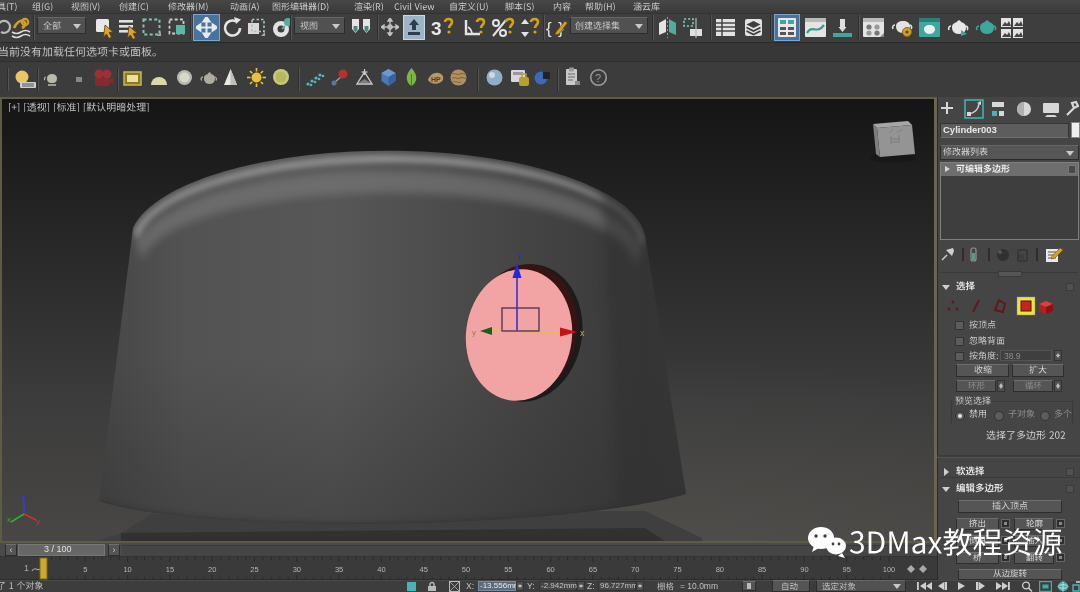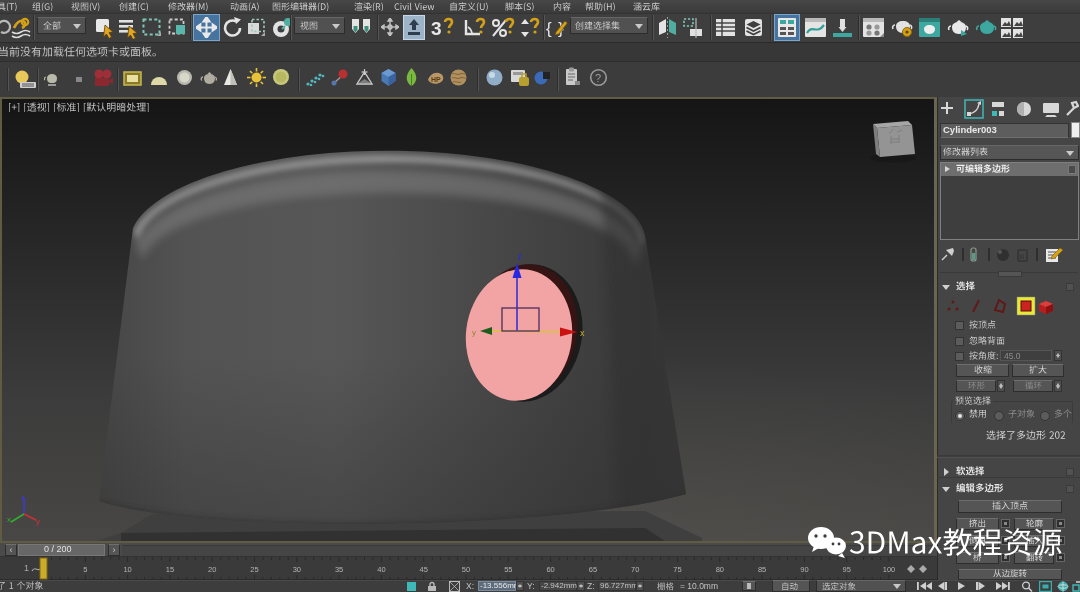--- a/index.html
+++ b/index.html
@@ -757,21 +757,21 @@
 <polygon points="7,12 11,16 14,45 10,42" fill="#7e7e7e"></polygon>
 <g stroke="#777" stroke-width="1" fill="none" opacity="0.8">
 <path d="M25 24v8M33 23v8M25 27h8M25 30h8"></path>
           <path d="M23 21c2-1 3-2 4-4M31 20c2-1 3-1 5-2"></path>
 </g>
       </svg>
     </div>
 <div class="abs" style="left:0;top:543px;width:937px;height:14px;background:#4a4a4a;border-bottom:1px solid #333;box-sizing:border-box;"></div>
 <div class="btn" style="left:5px;top:544px;width:12px;height:12px;color:#ccc;font-size:9px;">‹</div>
 <div class="abs" style="left:18px;top:544px;width:87px;height:12px;background:#676767;border:1px solid #777;box-sizing:border-box;"></div>
-<div class="abs" style="left:44px;top:545px;font-size:9px;color:#e2e2e2;font-weight:normal;white-space:nowrap;line-height:1.1;">0 / 200</div>
+<div class="abs" style="left:44px;top:545px;font-size:9px;color:#e2e2e2;font-weight:normal;white-space:nowrap;line-height:1.1;">3 / 100</div>
 <div class="btn" style="left:108px;top:544px;width:12px;height:12px;color:#ccc;font-size:9px;">›</div>
 <div class="abs" style="left:122px;top:545px;width:810px;height:11px;background:#454545;border-top:1px solid #3a3a3a;box-sizing:border-box;"></div>
 <div class="abs" style="left:0;top:557px;width:937px;height:23px;background:#3a3a3a;border-bottom:1px solid #2c2c2c;box-sizing:border-box;"></div>
 <div class="abs" style="left:24px;top:560px;width:26px;height:16px;">
       <svg width="26" height="16">
         <text x="0" y="11" font-size="9" fill="#aaa" font-family="Liberation Sans">1</text>
         <path d="M8 11c3-6 6 2 9-3" stroke="#aaa" stroke-width="1.2" fill="none"></path>
       </svg>
     </div>
 <div class="abs" style="left:0;top:557px;width:937px;height:23px;">
@@ -1242,21 +1242,21 @@
 <div class="cb" style="left:955px;top:352px;"></div>
 <div class="abs" style="left:969px;top:351px;">
       <svg class="" width="30" height="9" viewBox="0 0 30 9" style="fill:#cfcfcf">
         <path transform="translate(0.0,7.9) scale(0.009000,-0.009000)" d="M772 379C755 284 723 210 675 151C621 180 567 209 516 234C538 277 562 327 584 379ZM417 210C482 178 553 139 623 99C557 45 470 9 358 -16C371 -32 389 -64 395 -81C519 -49 615 -4 688 61C773 10 850 -41 900 -82L954 -24C901 16 824 65 739 114C794 182 831 269 853 379H959V447H612C631 497 649 547 663 594L587 605C573 556 553 501 531 447H355V379H502C474 315 444 256 417 210ZM383 712V517H454V645H873V518H945V712H711C701 752 684 803 668 845L593 831C606 795 620 750 630 712ZM177 840V639H42V568H177V319L30 277L48 204L177 244V7C177 -8 171 -12 158 -12C145 -13 104 -13 58 -12C68 -32 79 -62 81 -80C147 -80 188 -78 214 -67C240 -55 249 -35 249 7V267L377 309L367 376L249 340V568H357V639H249V840Z"></path>
         <path transform="translate(9.0,7.9) scale(0.009000,-0.009000)" d="M266 540H486V414H266ZM266 608H263C293 641 321 676 346 710H628C605 675 576 638 547 608ZM799 540V414H562V540ZM337 843C287 742 191 620 56 529C74 518 99 492 112 474C140 494 166 515 190 537V358C190 234 177 77 66 -34C82 -44 111 -73 123 -88C190 -22 227 64 246 151H486V-58H562V151H799V18C799 2 793 -3 776 -3C759 -4 698 -5 636 -2C646 -23 659 -56 663 -77C745 -77 800 -76 833 -63C865 -51 875 -28 875 17V608H635C673 650 711 698 736 742L685 778L673 774H389L420 827ZM266 348H486V218H258C264 263 266 308 266 348ZM799 348V218H562V348Z"></path>
         <path transform="translate(18.0,7.9) scale(0.009000,-0.009000)" d="M386 644V557H225V495H386V329H775V495H937V557H775V644H701V557H458V644ZM701 495V389H458V495ZM757 203C713 151 651 110 579 78C508 111 450 153 408 203ZM239 265V203H369L335 189C376 133 431 86 497 47C403 17 298 -1 192 -10C203 -27 217 -56 222 -74C347 -60 469 -35 576 7C675 -37 792 -65 918 -80C927 -61 946 -31 962 -15C852 -5 749 15 660 46C748 93 821 157 867 243L820 268L807 265ZM473 827C487 801 502 769 513 741H126V468C126 319 119 105 37 -46C56 -52 89 -68 104 -80C188 78 201 309 201 469V670H948V741H598C586 773 566 813 548 845Z"></path>
         <path transform="translate(27.0,7.9) scale(0.009000,-0.009000)" d="M139 390C175 390 205 418 205 460C205 501 175 530 139 530C102 530 73 501 73 460C73 418 102 390 139 390ZM139 -13C175 -13 205 15 205 56C205 98 175 126 139 126C102 126 73 98 73 56C73 15 102 -13 139 -13Z"></path>
       </svg>
     </div>
 <div class="abs" style="left:1000px;top:350px;width:52px;height:11px;background:#3f3f3f;border:1px solid #555;box-sizing:border-box;"></div>
-<div class="abs" style="left:1004px;top:351.5px;font-size:8.5px;color:#8f8f8f;font-weight:normal;white-space:nowrap;line-height:1.1;">45.0</div>
+<div class="abs" style="left:1004px;top:351.5px;font-size:8.5px;color:#8f8f8f;font-weight:normal;white-space:nowrap;line-height:1.1;">38.9</div>
 <div class="spin" style="left:1054px;top:350px;height:11px;"></div>
 <div class="btn" style="left:956px;top:364px;width:53px;height:13px;"></div>
 <div class="abs" style="left:973.5px;top:365.0px;">
       <svg class="" width="18" height="9" viewBox="0 0 18 9" style="fill:#d8d8d8">
         <path transform="translate(0.0,7.9) scale(0.009000,-0.009000)" d="M588 574H805C784 447 751 338 703 248C651 340 611 446 583 559ZM577 840C548 666 495 502 409 401C426 386 453 353 463 338C493 375 519 418 543 466C574 361 613 264 662 180C604 96 527 30 426 -19C442 -35 466 -66 475 -81C570 -30 645 35 704 115C762 34 830 -31 912 -76C923 -57 947 -29 964 -15C878 27 806 95 747 178C811 285 853 416 881 574H956V645H611C628 703 643 765 654 828ZM92 100C111 116 141 130 324 197V-81H398V825H324V270L170 219V729H96V237C96 197 76 178 61 169C73 152 87 119 92 100Z"></path>
         <path transform="translate(9.0,7.9) scale(0.009000,-0.009000)" d="M44 53 62 -18C146 14 253 56 357 96L344 159C232 118 120 77 44 53ZM63 423C77 429 99 434 208 447C169 383 133 332 117 312C88 276 67 250 47 247C55 229 65 196 69 182C86 194 117 204 318 254L315 291V315L168 282C237 371 304 479 361 586L301 620C285 584 266 548 246 513L136 503C194 590 250 700 294 807L227 837C188 716 117 586 95 553C74 518 57 495 39 491C48 472 59 438 63 423ZM472 612C446 506 389 374 315 291C327 279 346 256 355 242C378 267 399 295 419 326V-80H483V446C506 496 524 547 539 595ZM562 404V-79H627V-32H854V-74H922V404H742L768 505H936V567H547V505H694C688 472 681 435 673 404ZM590 821C604 798 619 769 631 743H369V580H438V680H879V594H951V743H707C694 772 672 812 653 843ZM627 160H854V29H627ZM627 221V342H854V221Z"></path>
       </svg>
     </div>
 <div class="btn" style="left:1012px;top:364px;width:52px;height:13px;"></div>
 <div class="abs" style="left:1029.0px;top:365.0px;">

